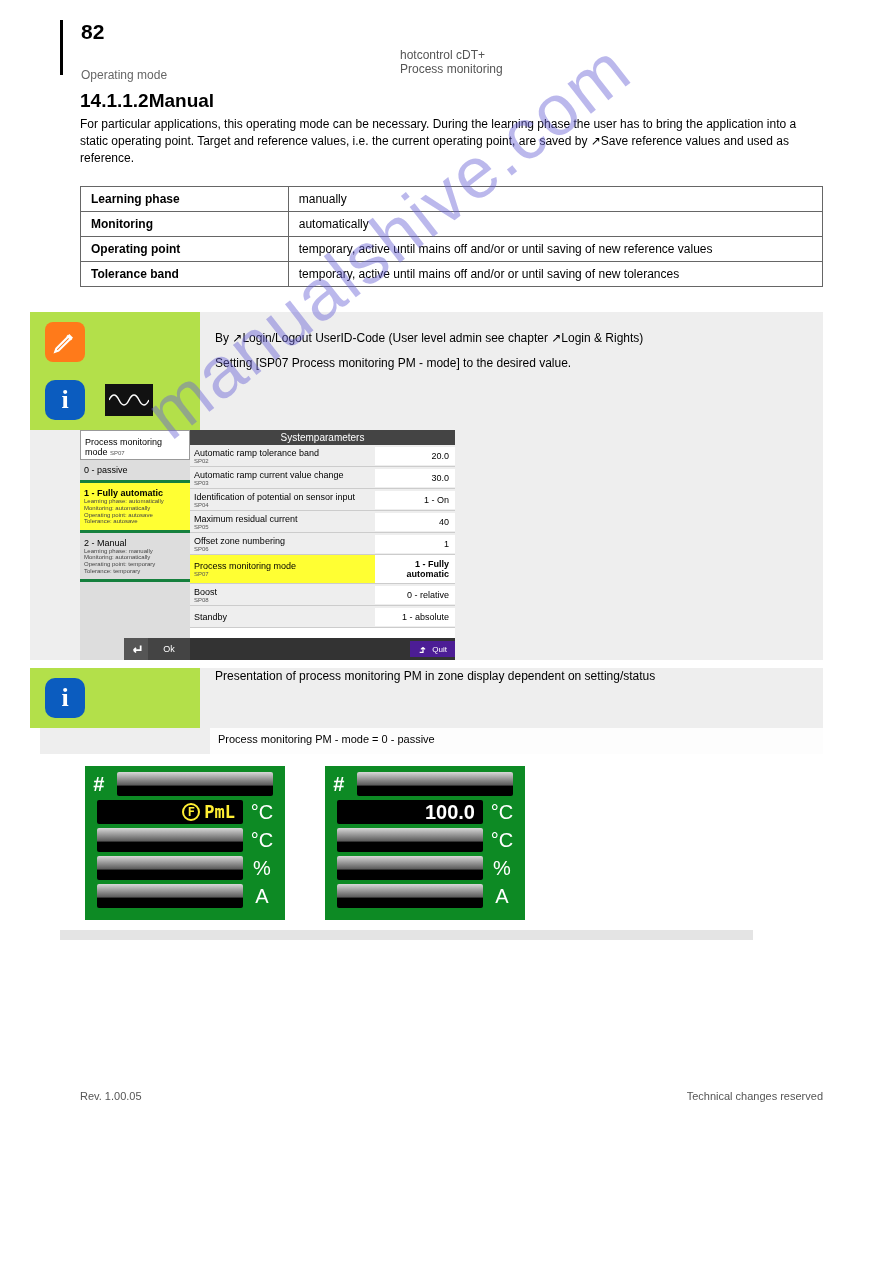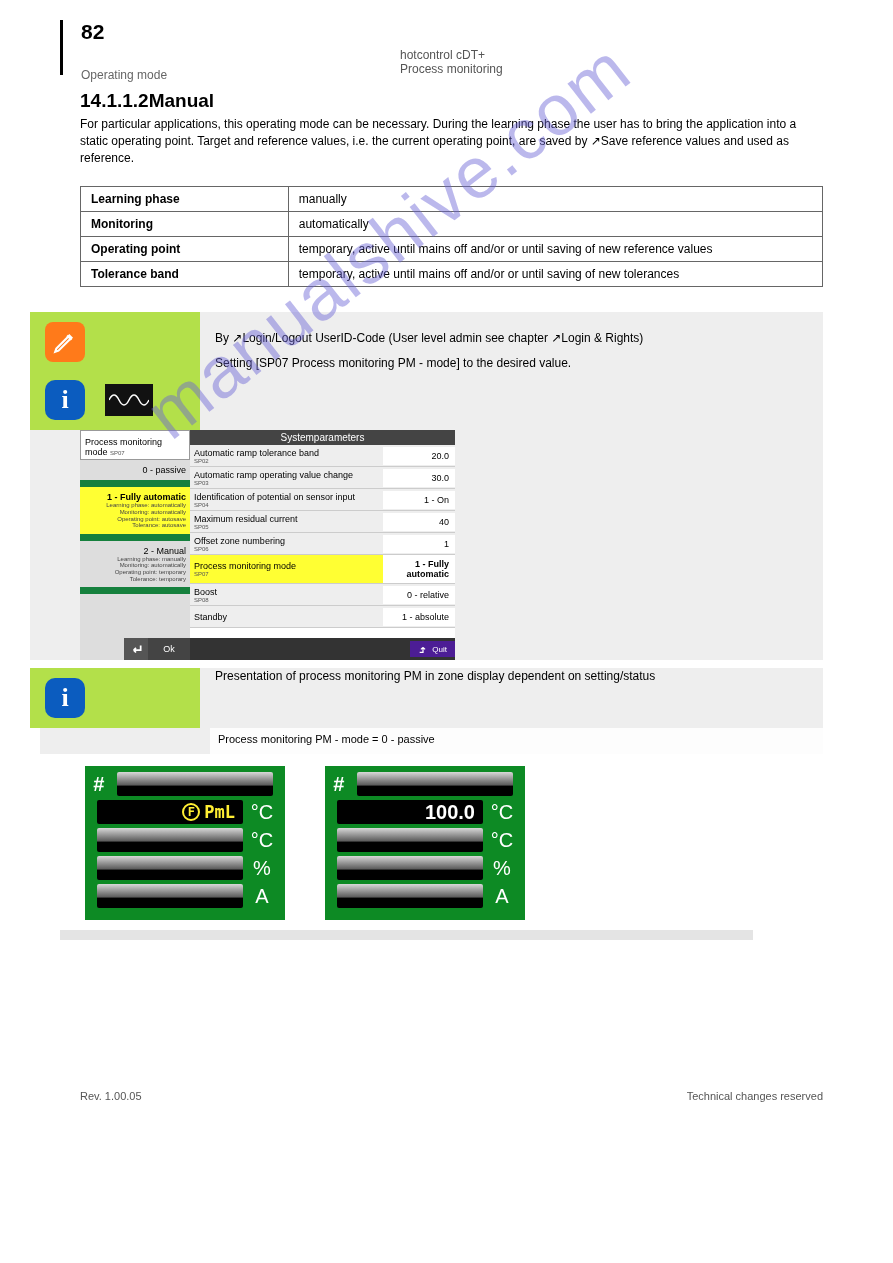--- a/index.html
+++ b/index.html
@@ -34,34 +34,34 @@
   .icon-blue-info { width: 40px; height: 40px; background: #0b5cbf; border-radius: 10px; display: flex; align-items: center; justify-content: center; }
   .icon-blue-info::before { content: "i"; color: #fff; font-weight: bold; font-size: 26px; font-family: Georgia, serif; }
   .icon-wave { width: 48px; height: 32px; background: #111; display: flex; align-items: center; justify-content: center; color: #fff; }
   .icon-wave svg { width: 40px; height: 22px; stroke: #fff; }
 
   
   .sys-shot { display: flex; width: 375px; height: 230px; margin: 0 0 0 50px; font-size: 9px; background: #fff; }
   .sys-left { width: 110px; background: #ddd; display: flex; flex-direction: column; position: relative; }
   .sys-left-head { background: #fff; padding: 6px 4px 2px 4px; border: 1px solid #999; }
   .sys-left-head .sm { font-size: 6px; color: #555; }
-  .sys-opt { padding: 5px 4px; border-bottom: 7px solid #15803d; text-align: right; }
+  .sys-opt { padding: 5px 4px; border-bottom: 3px solid #15803d; }
   .sys-opt.sel { background: #ffff33; }
   .sys-opt .sub { font-size: 6px; color: #444; line-height: 1.1; display: block; }
   .sys-ok { background: #444; color: #fff; display: flex; align-items: center; height: 22px; margin-top: auto; margin-left: 44px; }
   .sys-ok .ret { width: 24px; height: 100%; display: flex; align-items: center; justify-content: center; background: #555; }
   .sys-ok .txt { flex:1; text-align: center; }
 
   .sys-right { flex: 1; display: flex; flex-direction: column; position: relative; }
   .sys-title-bar { background: #444; color: #fff; font-size: 10px; text-align: center; padding: 2px 0; }
   .sys-row { display: flex; border-bottom: 1px solid #ccc; align-items: center; min-height: 22px; background: #eee; }
   .sys-row.hl { background: #ffff33; }
   .sys-row .lbl { flex: 1; padding: 2px 4px; }
   .sys-row .lbl .sm { display:block; font-size:6px; color:#555; }
-  .sys-row .val { width: 72px; text-align: right; padding: 4px 6px; background: #fff; font-size: 9px; }
+  .sys-row .val { width: 80px; text-align: right; padding: 4px 6px; background: #fff; font-size: 9px; }
   .sys-row.hl .val { font-weight: bold; }
   .sys-quit { height: 22px; background: #333; display: flex; justify-content: flex-end; align-items: center; margin-top: auto; }
   .sys-quit .q { background: #4c1d95; color: #fff; padding: 3px 8px; font-size: 8px; display:flex; align-items:center; gap:4px; }
 
   
   .info2-wrap { margin: 8px 70px 0 30px; }
   .info2-top { display: flex; }
   .info2-left { background: #b3e04a; width: 170px; padding: 10px 15px; }
   .info2-right { background: #eee; flex: 1; padding: 0 15px; line-height: 1.4; }
   .info2-bar { display:flex; margin-top:0;padding-left:10px; }
@@ -183,21 +183,21 @@
         <div class="txt">Ok</div>
       </div>
     </div>
     <div class="sys-right">
       <div class="sys-title-bar">Systemparameters</div>
       <div class="sys-row">
           <div class="lbl"><span>Automatic ramp tolerance band</span><span class="sm">SP02</span></div>
           <div class="val">20.0</div>
         </div>
       <div class="sys-row">
-          <div class="lbl"><span>Automatic ramp operating value change</span><span class="sm">SP03</span></div>
+          <div class="lbl"><span>Automatic ramp current value change</span><span class="sm">SP03</span></div>
           <div class="val">30.0</div>
         </div>
       <div class="sys-row">
           <div class="lbl"><span>Identification of potential on sensor input</span><span class="sm">SP04</span></div>
           <div class="val">1 - On</div>
         </div>
       <div class="sys-row">
           <div class="lbl"><span>Maximum residual current</span><span class="sm">SP05</span></div>
           <div class="val">40</div>
         </div>

